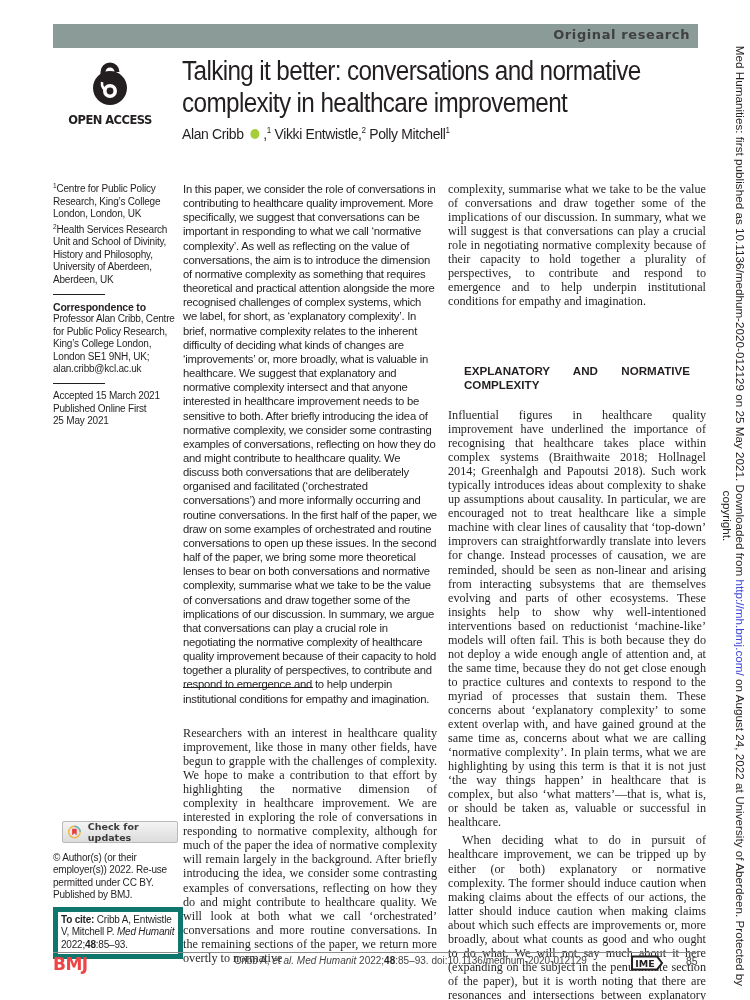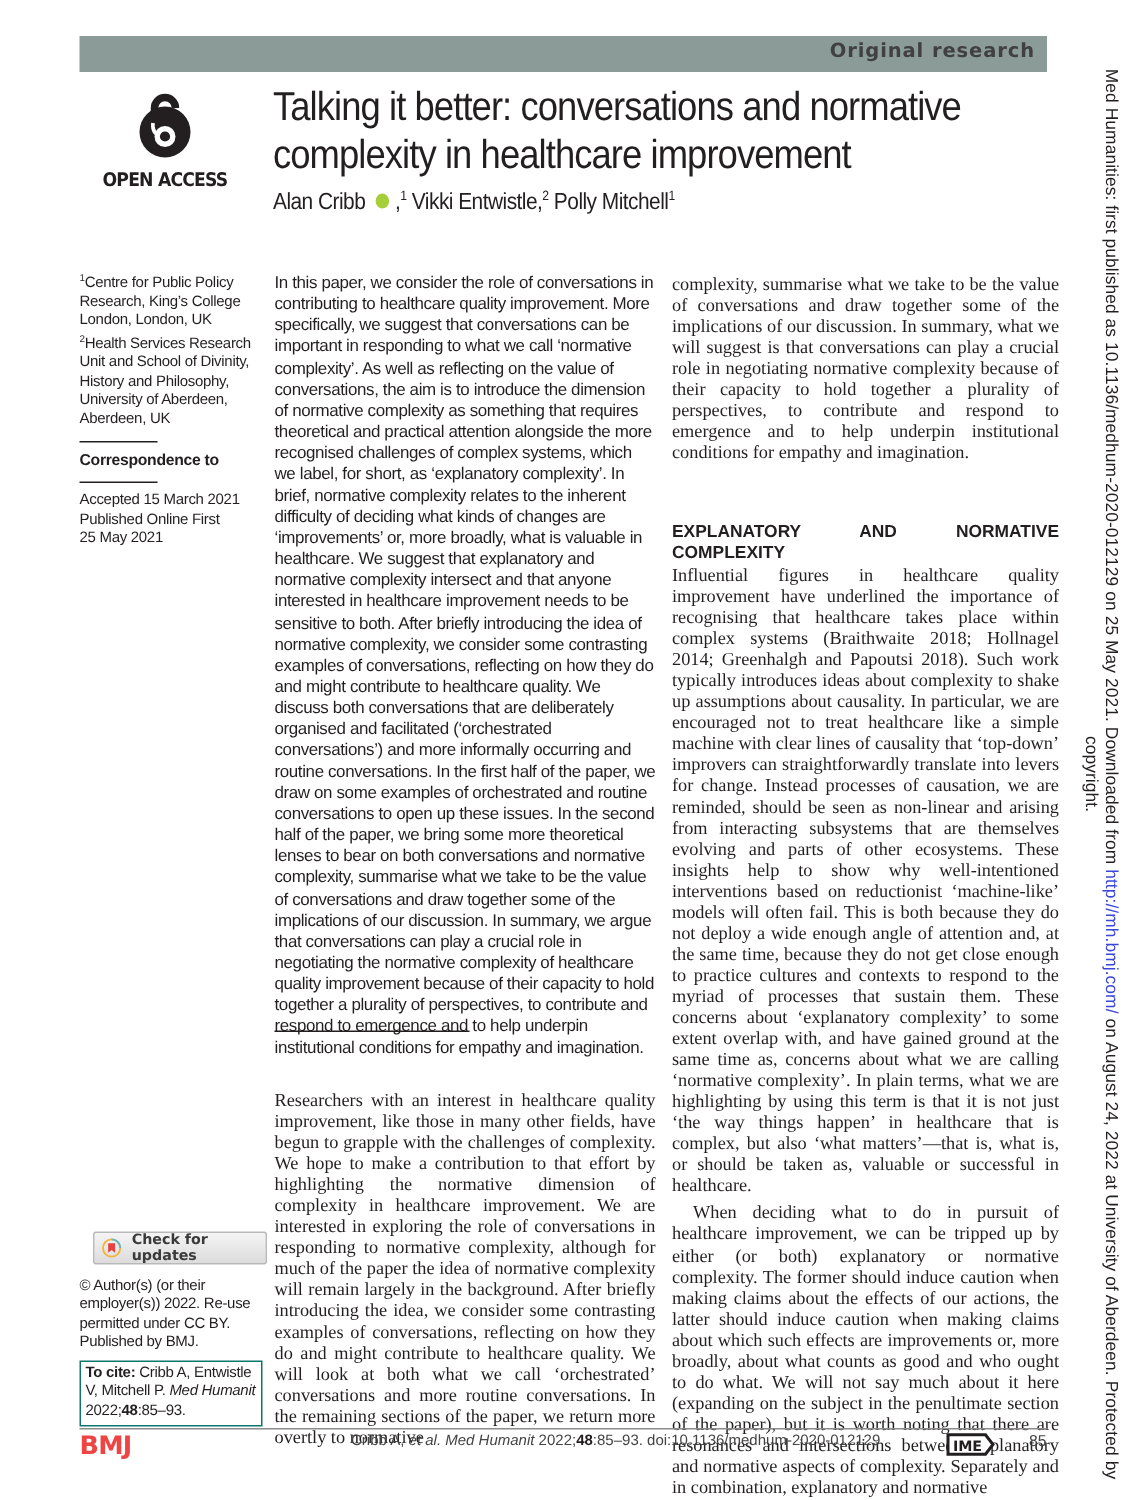--- a/index.html
+++ b/index.html
@@ -56,21 +56,21 @@
     font-family: "DejaVu Sans", sans-serif; font-weight: bold; font-size: 9.5px; color: #3a3a3a;
     display: flex; align-items: center; cursor: pointer;
   }
   .updates-icon { width: 14px; height: 14px; margin: 0 7px 0 5px; }
   .copyright {
     position: absolute; left: 53px; top: 852px; width: 120px;
     font-family: Liberation Sans, sans-serif; font-size: 10px; line-height: 12.3px; letter-spacing: -0.2px;
   }
   .cite-box {
     position: absolute; left: 53px; top: 907px; width: 114px; padding: 2px 3px 3px 3px;
-    border: 1px solid #0f766e;
+    border: 5px solid #0f766e;
     font-family: "Liberation Sans", sans-serif; font-size: 10px; line-height: 12.3px; letter-spacing: -0.2px;
   }
   .cite-box b { font-weight: bold; }
 
   .abstract {
     position: absolute; left: 183px; top: 182px; width: 254px;
     font-family: "Liberation Sans", sans-serif; font-size: 11.3px; line-height: 14.15px; letter-spacing: -0.25px;
   }
   .abstract h2 { margin: 0 0 0 0; font-size: 12px; line-height: 13px; font-weight: bold; letter-spacing: 0; }
   .abstract p { margin: 0; }
@@ -78,21 +78,21 @@
 
   .body-text {
     font-family: "Liberation Serif", serif; font-size: 12.2px; line-height: 14.05px;
     text-align: justify; hyphens: auto;
   }
   .body-text p { margin: 0; }
   .col2 { position: absolute; left: 183px; top: 726px; width: 254px; }
   .col3a { position: absolute; left: 448px; top: 182px; width: 258px; }
   .col3 { position: absolute; left: 448px; top: 348px; width: 258px; }
   .col3 h3 {
-    margin: 0; font-family: "Liberation Sans", sans-serif; font-weight: bold;
+    margin: 16px; font-family: "Liberation Sans", sans-serif; font-weight: bold;
     font-size: 11.6px; line-height: 14px; letter-spacing: 0;
   }
   .indent { text-indent: 14px; margin-top: 4px !important; }
 
   .footer-rule { position: absolute; left: 53px; top: 952px; width: 645px; height: 1px; background: #8c8c8c; }
   .bmj-logo {
     position: absolute; left: 53px; top: 954px;
     font-family: "DejaVu Sans", sans-serif; font-weight: bold; font-size: 17px; color: #ef4444; letter-spacing: -0.5px;
   }
   .footer-cite {
@@ -142,20 +142,21 @@
   <span>Alan Cribb</span><span class="orcid-icon"></span>,<sup>1</sup>
   <span>Vikki Entwistle,</span><sup>2</sup>
   <span>Polly Mitchell</span><sup>1</sup>
 </div>
 
 <div class="left-col">
   <p><sup>1</sup><span>Centre for Public Policy Research, King’s College London, London, UK</span></p>
   <p><sup>2</sup><span>Health Services Research Unit and School of Divinity, History and Philosophy, University of Aberdeen, Aberdeen, UK</span></p>
   <div class="rule-short"></div>
   <p class="corr-head">Correspondence to</p>
+  <p>Professor Alan Cribb, Centre for Public Policy Research, King’s College London, London SE1 9NH, UK; alan.cribb@kcl.ac.uk</p>
   <div class="rule-short"></div>
   <p>Accepted 15 March 2021</p>
   <p>Published Online First</p>
   <p>25 May 2021</p>
 </div>
 
 <div class="updates-btn">
   <svg class="updates-icon" viewBox="0 0 14 14">
     <circle cx="7" cy="7" r="6.3" fill="none" stroke="#f2b53a" stroke-width="1.4"></circle>
     <path d="M7 0.7 A6.3 6.3 0 0 1 13.3 7" fill="none" stroke="#5bb5c9" stroke-width="1.4"></path>

